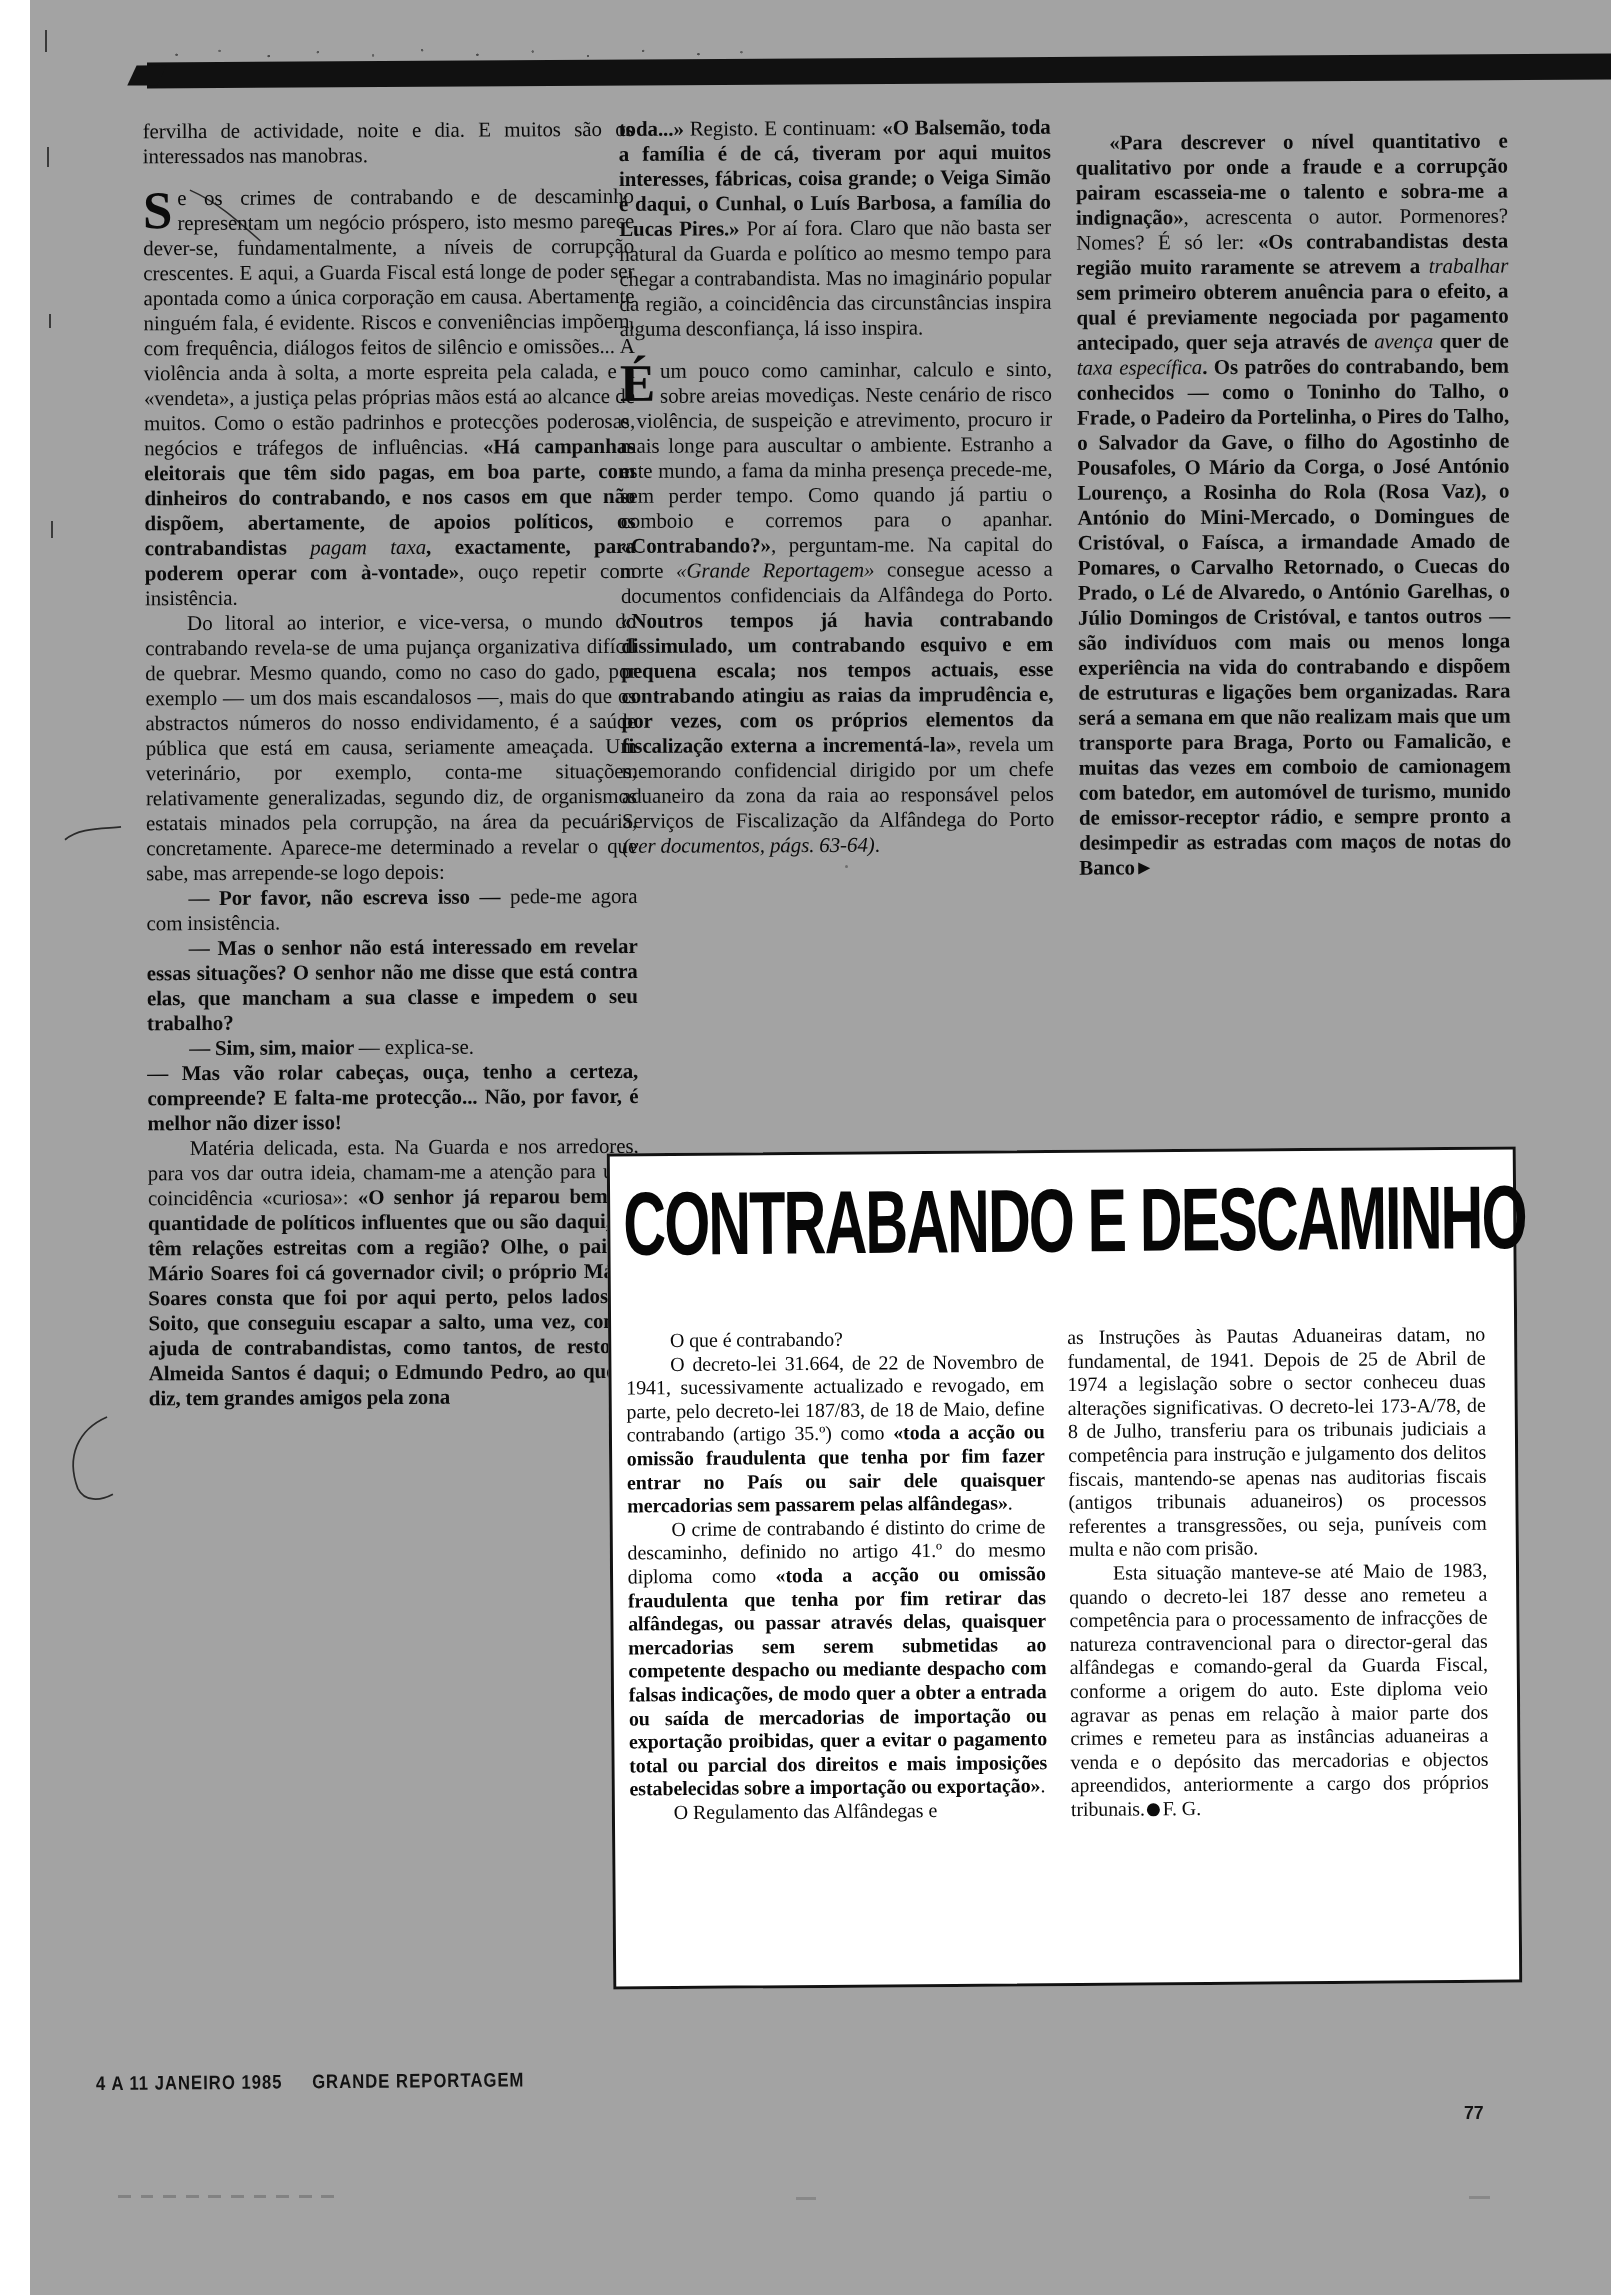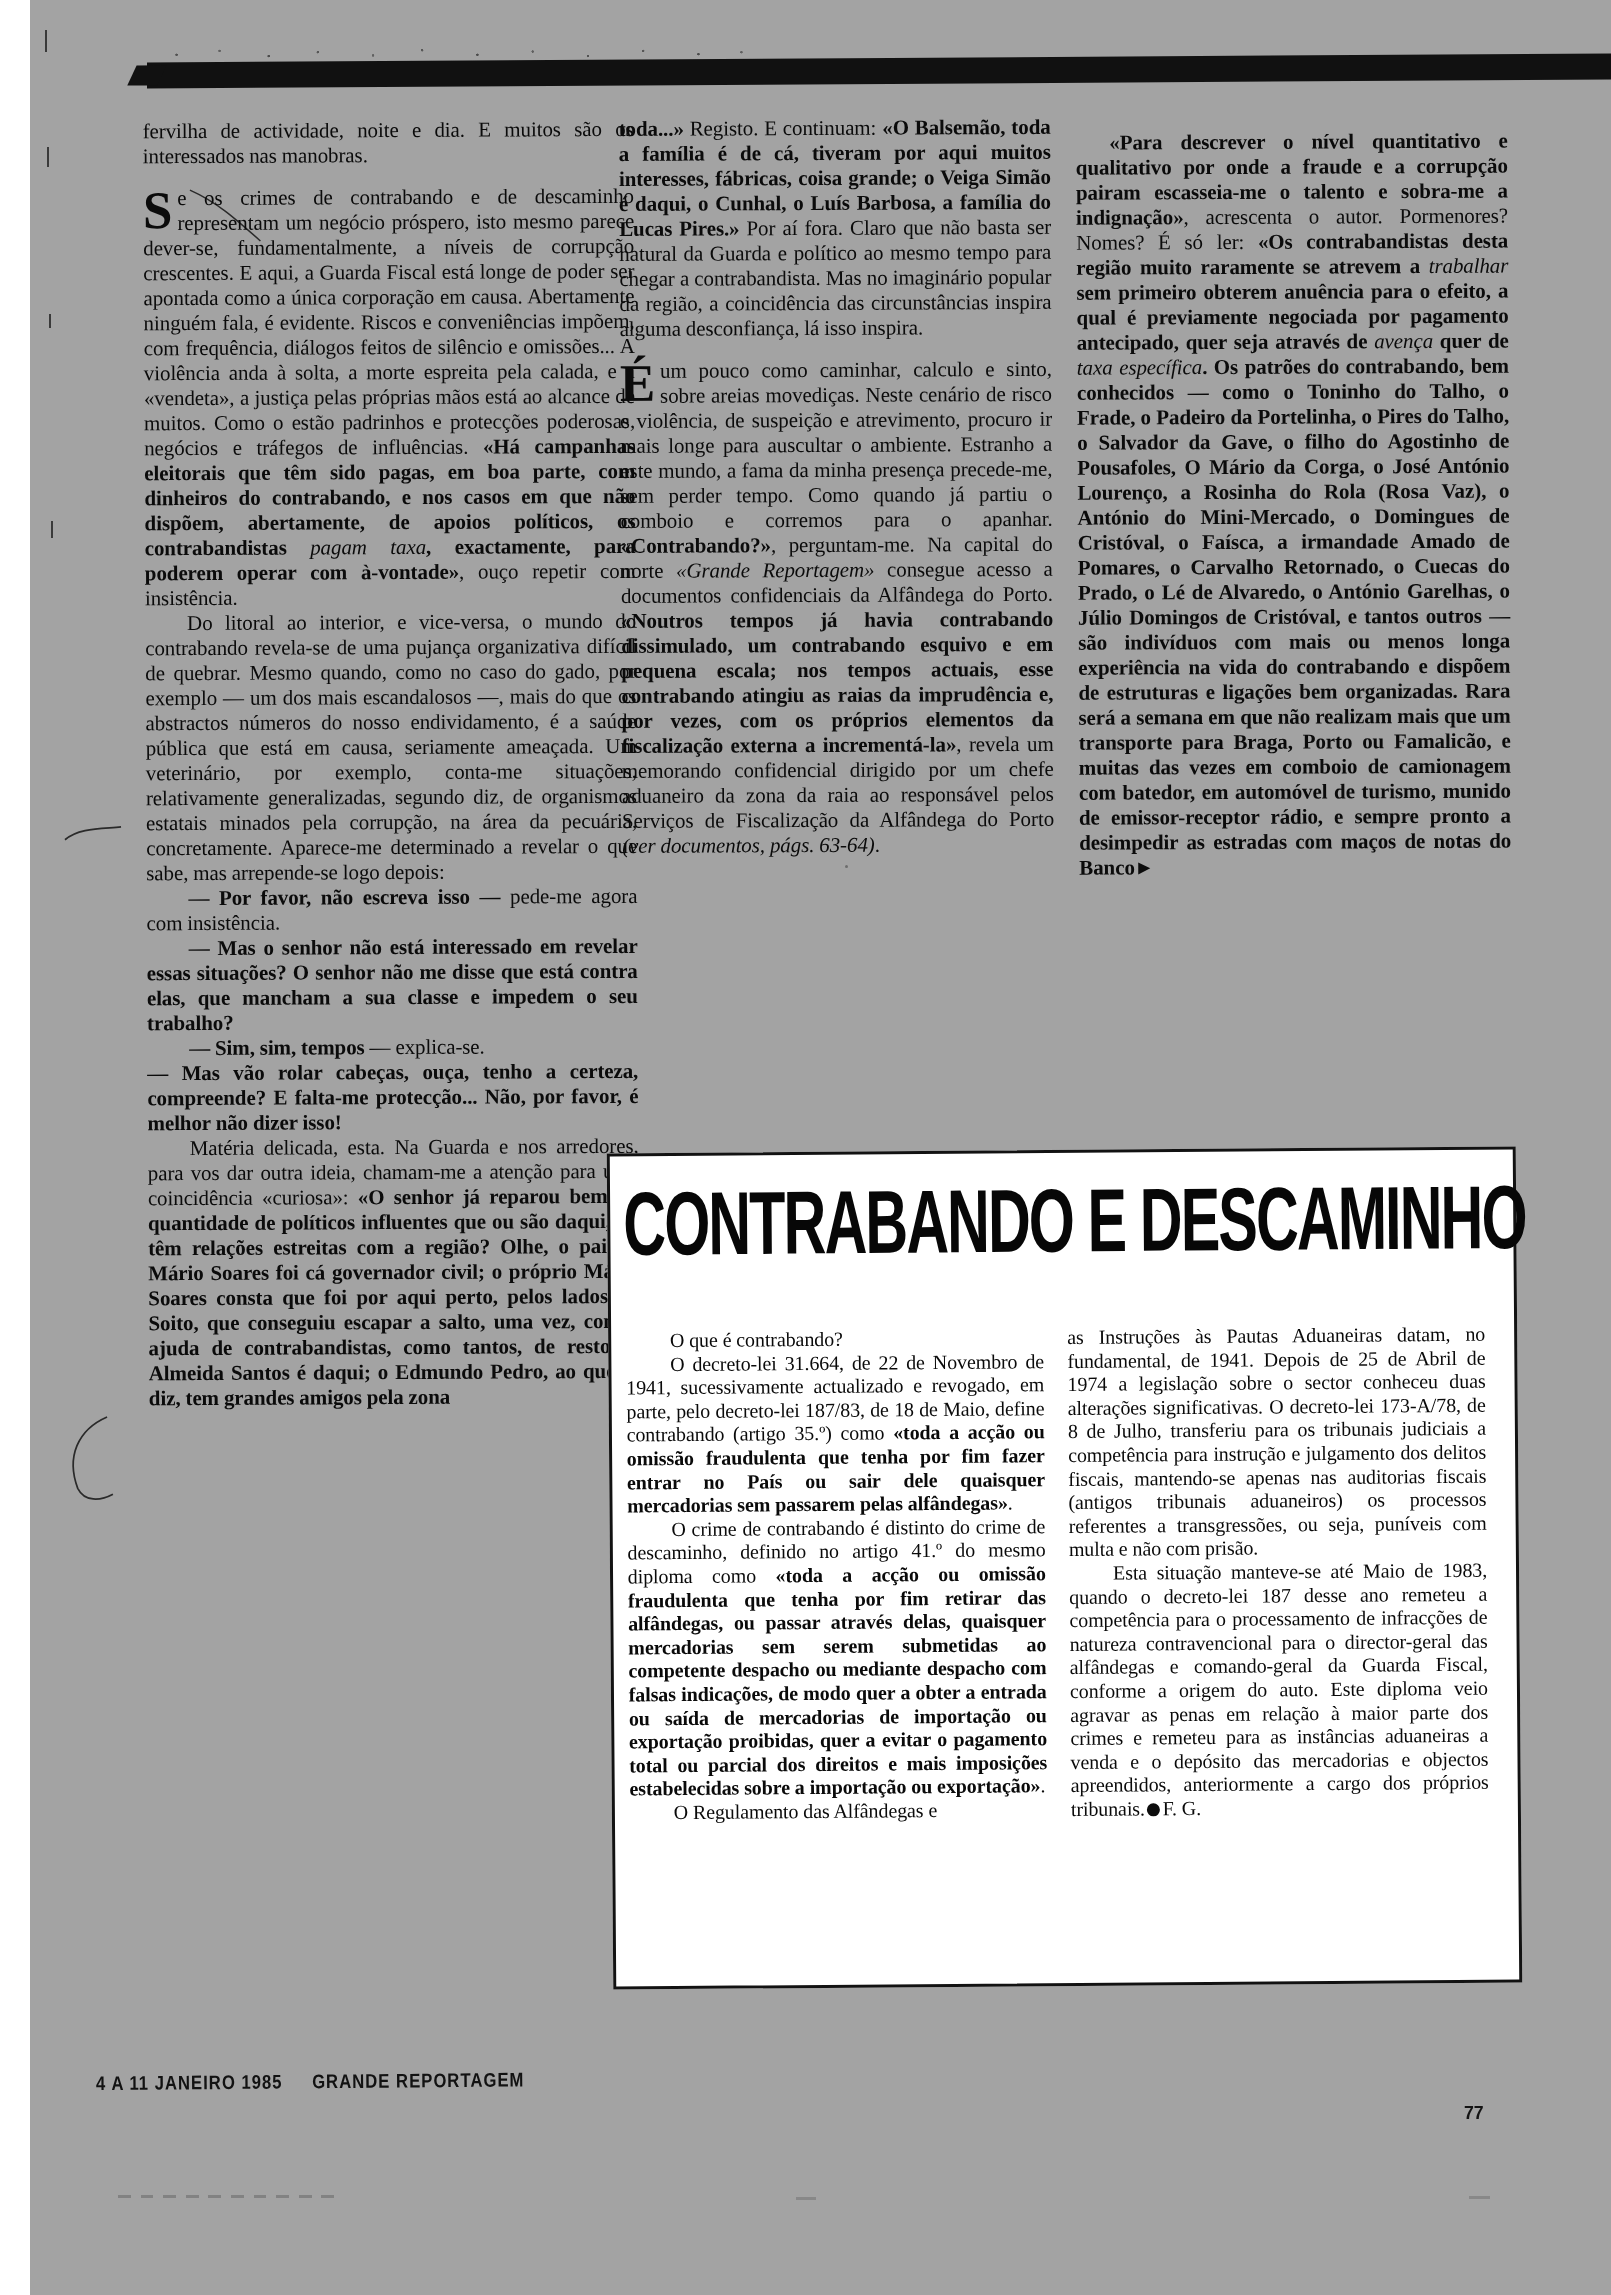--- a/index.html
+++ b/index.html
@@ -202,21 +202,21 @@
   <div class="skewwrap">
   <div class="cols">
 
     <div class="col body-text" id="col1">
       <p class="noind">fervilha de actividade, noite e dia. E muitos são os interessados nas manobras.</p>
       <div class="gap"></div>
       <p class="noind"><span class="drop">S</span><span>e os crimes de contrabando e de descaminho representam um negócio próspero, isto mesmo parece dever-se, fundamentalmente, a níveis de corrupção crescentes. E aqui, a Guarda Fiscal está longe de poder ser apontada como a única corporação em causa. Abertamente ninguém fala, é evidente. Riscos e conveniências impõem, com frequência, diálogos feitos de silêncio e omissões... A violência anda à solta, a morte espreita pela calada, e a «vendeta», a justiça pelas próprias mãos está ao alcance de muitos. Como o estão padrinhos e protecções poderosas, negócios e tráfegos de influências. </span><b>«Há campanhas eleitorais que têm sido pagas, em boa parte, com dinheiros do contrabando, e nos casos em que não dispõem, abertamente, de apoios políticos, os contrabandistas </b><i>pagam taxa</i><b>, exactamente, para poderem operar com à-vontade»</b><span>, ouço repetir com insistência.</span></p>
       <p>Do litoral ao interior, e vice-versa, o mundo do contrabando revela-se de uma pujança organizativa difícil de quebrar. Mesmo quando, como no caso do gado, por exemplo — um dos mais escandalosos —, mais do que os abstractos números do nosso endividamento, é a saúde pública que está em causa, seriamente ameaçada. Um veterinário, por exemplo, conta-me situações, relativamente generalizadas, segundo diz, de organismos estatais minados pela corrupção, na área da pecuária, concretamente. Aparece-me determinado a revelar o que sabe, mas arrepende-se logo depois:</p>
       <p><b>— Por favor, não escreva isso —</b><span> pede-me agora com insistência.</span></p>
       <p><b>— Mas o senhor não está interessado em revelar essas situações? O senhor não me disse que está contra elas, que mancham a sua classe e impedem o seu trabalho?</b></p>
-      <p><b>— Sim, sim, tempos </b><span>— explica-se.</span></p>
+      <p><b>— Sim, sim, maior </b><span>— explica-se.</span></p>
       <p class="noind"><b>— Mas vão rolar cabeças, ouça, tenho a certeza, compreende? E falta-me protecção... Não, por favor, é melhor não dizer isso!</b></p>
       <p><span>Matéria delicada, esta. Na Guarda e nos arredores, para vos dar outra ideia, chamam-me a atenção para uma coincidência «curiosa»: </span><b>«O senhor já reparou bem na quantidade de políticos influentes que ou são daqui, ou têm relações estreitas com a região? Olhe, o pai do Mário Soares foi cá governador civil; o próprio Mário Soares consta que foi por aqui perto, pelos lados do Soito, que conseguiu escapar a salto, uma vez, com a ajuda de contrabandistas, como tantos, de resto; o Almeida Santos é daqui; o Edmundo Pedro, ao que se diz, tem grandes amigos pela zona</b></p>
     </div>
 
     <div class="col body-text" id="col2">
       <p class="noind"><b>toda...»</b><span> Registo. E continuam: </span><b>«O Balsemão, toda a família é de cá, tiveram por aqui muitos interesses, fábricas, coisa grande; o Veiga Simão é daqui, o Cunhal, o Luís Barbosa, a família do Lucas Pires.»</b><span> Por aí fora. Claro que não basta ser natural da Guarda e político ao mesmo tempo para chegar a contrabandista. Mas no imaginário popular da região, a coincidência das circunstâncias inspira alguma desconfiança, lá isso inspira.</span></p>
       <div class="gap"></div>
       <p class="noind"><span class="drop">É</span><span> um pouco como caminhar, calculo e sinto, sobre areias movediças. Neste cenário de risco e violência, de suspeição e atrevimento, procuro ir mais longe para auscultar o ambiente. Estranho a este mundo, a fama da minha presença precede-me, sem perder tempo. Como quando já partiu o comboio e corremos para o apanhar. </span><b>«Contrabando?»</b><span>, perguntam-me. Na capital do norte </span><i>«Grande Reportagem»</i><span> consegue acesso a documentos confidenciais da Alfândega do Porto. </span><b>«Noutros tempos já havia contrabando dissimulado, um contrabando esquivo e em pequena escala; nos tempos actuais, esse contrabando atingiu as raias da imprudência e, por vezes, com os próprios elementos da fiscalização externa a incrementá-la»</b><span>, revela um memorando confidencial dirigido por um chefe aduaneiro da zona da raia ao responsável pelos Serviços de Fiscalização da Alfândega do Porto </span><i>(ver documentos, págs. 63-64)</i><span>.</span></p>
     </div>
 

